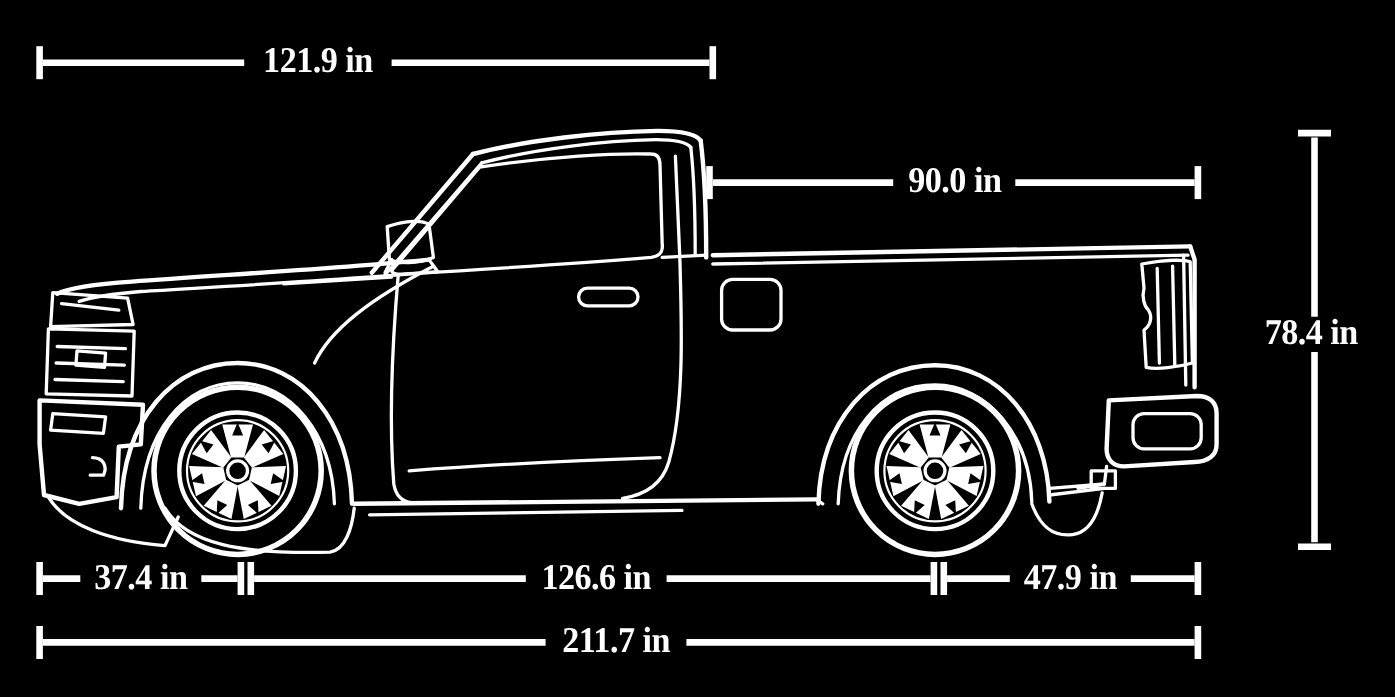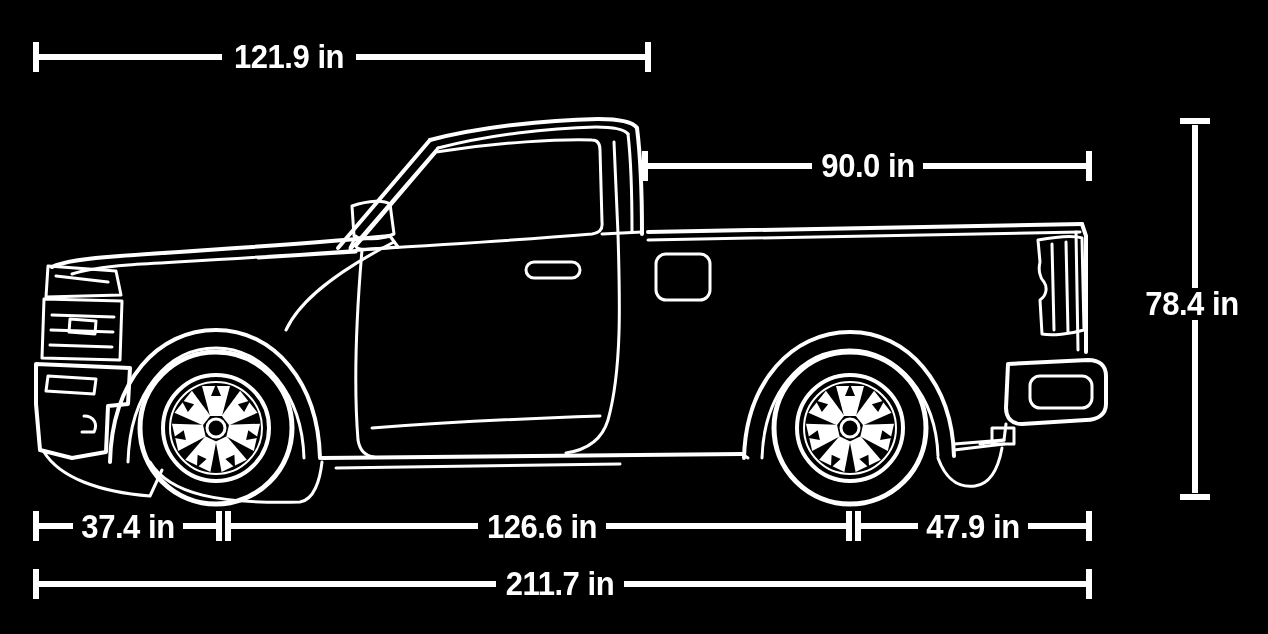--- a/index.html
+++ b/index.html
@@ -1,21 +1,21 @@
 <!DOCTYPE html>
 <html><head>
 <meta charset="utf-8">
 <style>
   html,body{margin:0;padding:0;background:#000;}
   #stage{
     position:relative;
     width:1268px;height:634px;
     background:#000;
     overflow:hidden;
-    font-family:Liberation Sans, sans-serif;
+    font-family:Liberation Serif, serif;
   }
   #lineart{position:absolute;left:0;top:0;}
   .dim-label{
     position:absolute;
     transform:translate(-50%,-50%) scaleX(.94);
     color:#fff;
     font-size:33px;
     font-weight:700;
     letter-spacing:-0.5px;
     white-space:nowrap;

